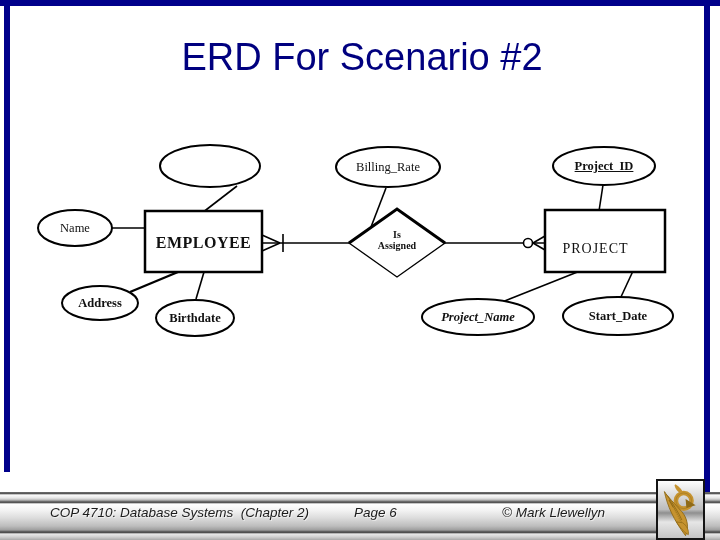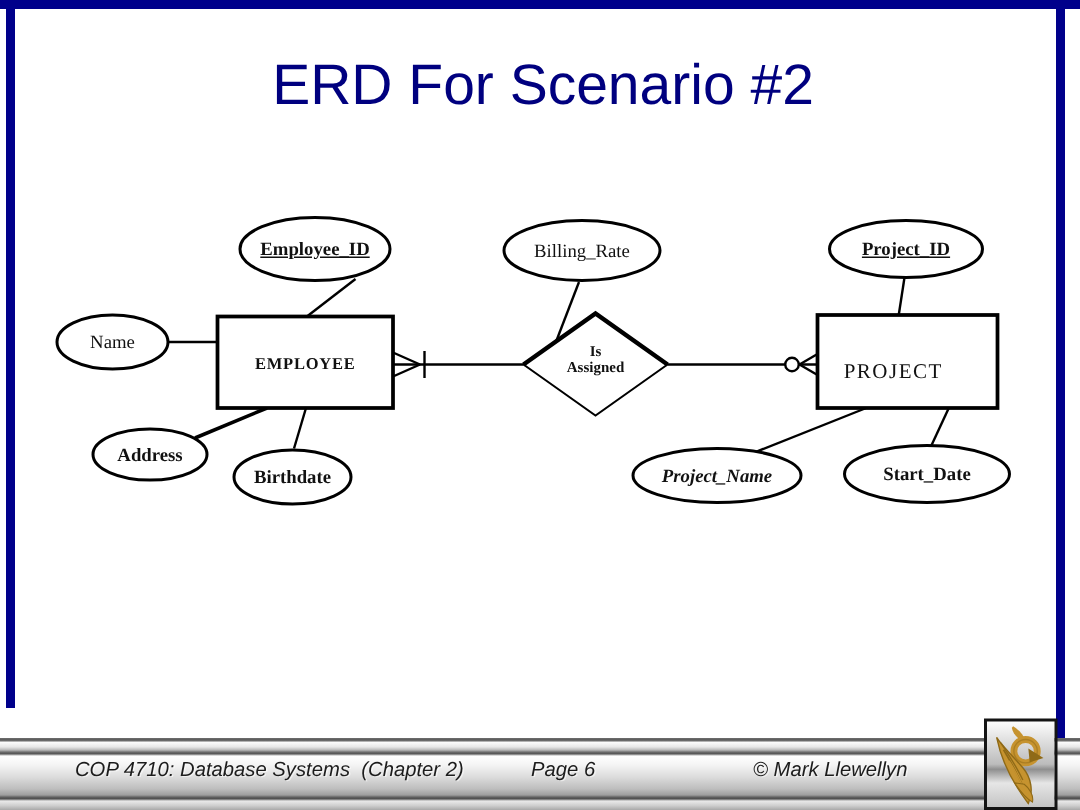--- a/index.html
+++ b/index.html
@@ -12,21 +12,21 @@
   
   .title{position:absolute;left:10px;top:36px;width:704px;text-align:center;
          font-size:38px;font-weight:400;color:#00007F;letter-spacing:0px;}
   
   .erd-svg{position:absolute;left:0;top:0;width:720px;height:540px;}
   
   .lbl{position:absolute;font-family:"Liberation Serif",serif;color:#111;text-align:center;
        font-size:12.5px;line-height:14px;white-space:nowrap;}
   .bold{font-weight:bold;}
   .key{font-weight:bold;text-decoration:underline;}
-  .entity-lbl{font-size:11px;font-weight:bold;letter-spacing:0.5px;}
+  .entity-lbl{font-size:16px;font-weight:bold;letter-spacing:0.5px;}
   .entity-lbl2{font-size:14px;font-weight:normal;letter-spacing:1px;}
   .rel-lbl{font-size:10px;font-weight:bold;line-height:11px;white-space:normal;}
   
   .footer{position:absolute;left:0;top:492px;width:720px;height:48px;
     background:linear-gradient(180deg,
       #6e6e6e 0px,#585858 1.5px,
       #fbfbfb 3px,#e7e7e7 6px,#b9b9b9 8px,
       #6a6a6a 9.5px,#555555 10.5px,
       #ffffff 12px,#f4f4f4 18px,#dcdcdc 26px,#bdbdbd 34px,#9e9e9e 38px,
       #5f5f5f 39.5px,#4f4f4f 40.5px,
@@ -88,21 +88,20 @@
       <ellipse cx="618" cy="316" rx="55" ry="19"></ellipse>
     </g>
 
     <rect x="145" y="211" width="117" height="61" fill="#fff" stroke="#000" stroke-width="2.5"></rect>
     <rect x="545" y="210" width="120" height="62" fill="#fff" stroke="#000" stroke-width="2.5"></rect>
 
     <polygon points="349,243 397,209 445,243 397,277" fill="#fff" stroke="#000" stroke-width="1.3"></polygon>
     <polyline points="349,243 397,209 445,243" fill="none" stroke="#000" stroke-width="3"></polyline>
   </svg>
 
-  <div class="lbl key" style="left:135px;top:159px;width:150px;">Employee_ID</div>
   <div class="lbl" style="left:313px;top:160px;width:150px;">Billing_Rate</div>
   <div class="lbl key" style="left:529px;top:159px;width:150px;">Project_ID</div>
   <div class="lbl" style="left:25px;top:221px;width:100px;">Name</div>
   <div class="lbl bold" style="left:30px;top:296px;width:140px;">Address</div>
   <div class="lbl bold" style="left:125px;top:311px;width:140px;">Birthdate</div>
   <div class="lbl bold" style="left:403px;top:310px;width:150px;font-style:italic;">Project_Name</div>
   <div class="lbl bold" style="left:543px;top:309px;width:150px;">Start_Date</div>
 
   <div class="lbl entity-lbl" style="left:146px;top:236px;width:115px;">EMPLOYEE</div>
   <div class="lbl entity-lbl2" style="left:546px;top:242px;width:99px;">PROJECT</div>

